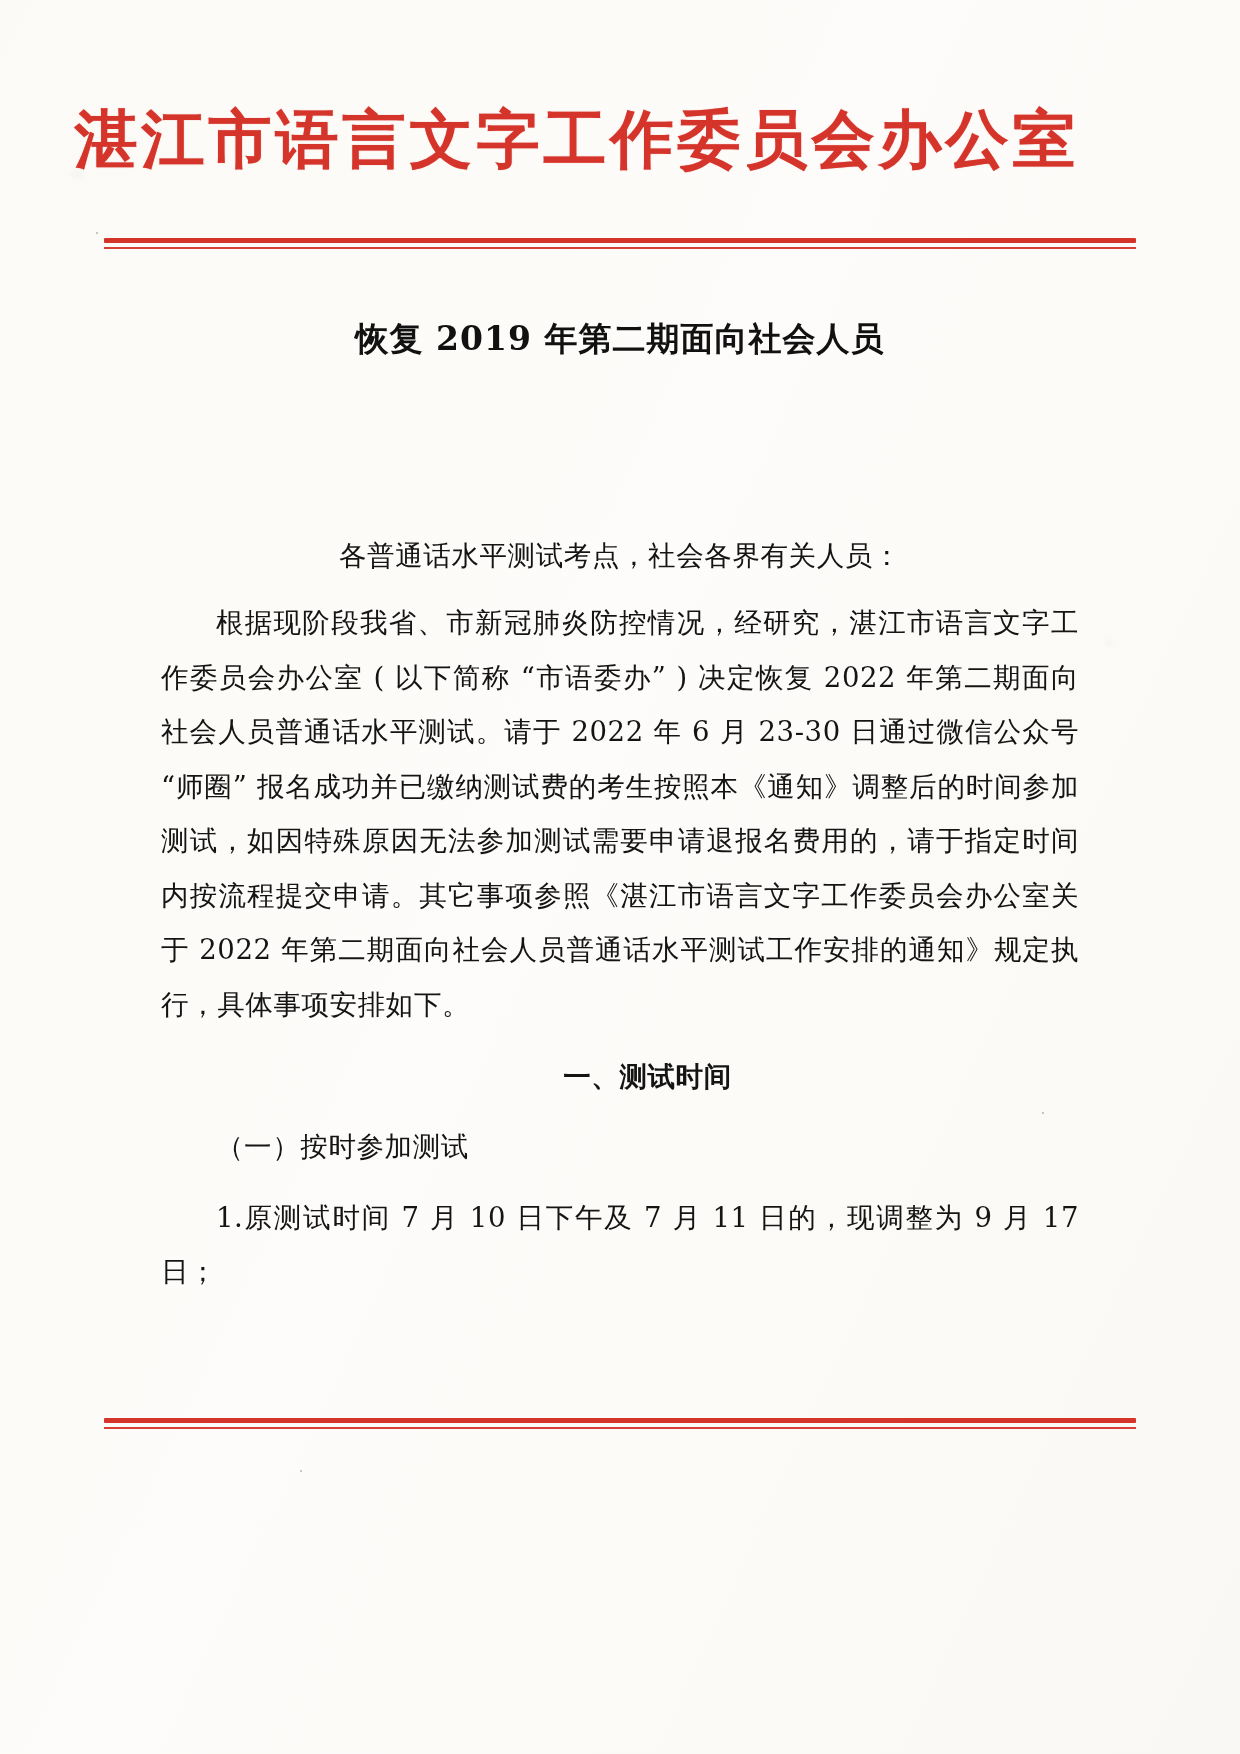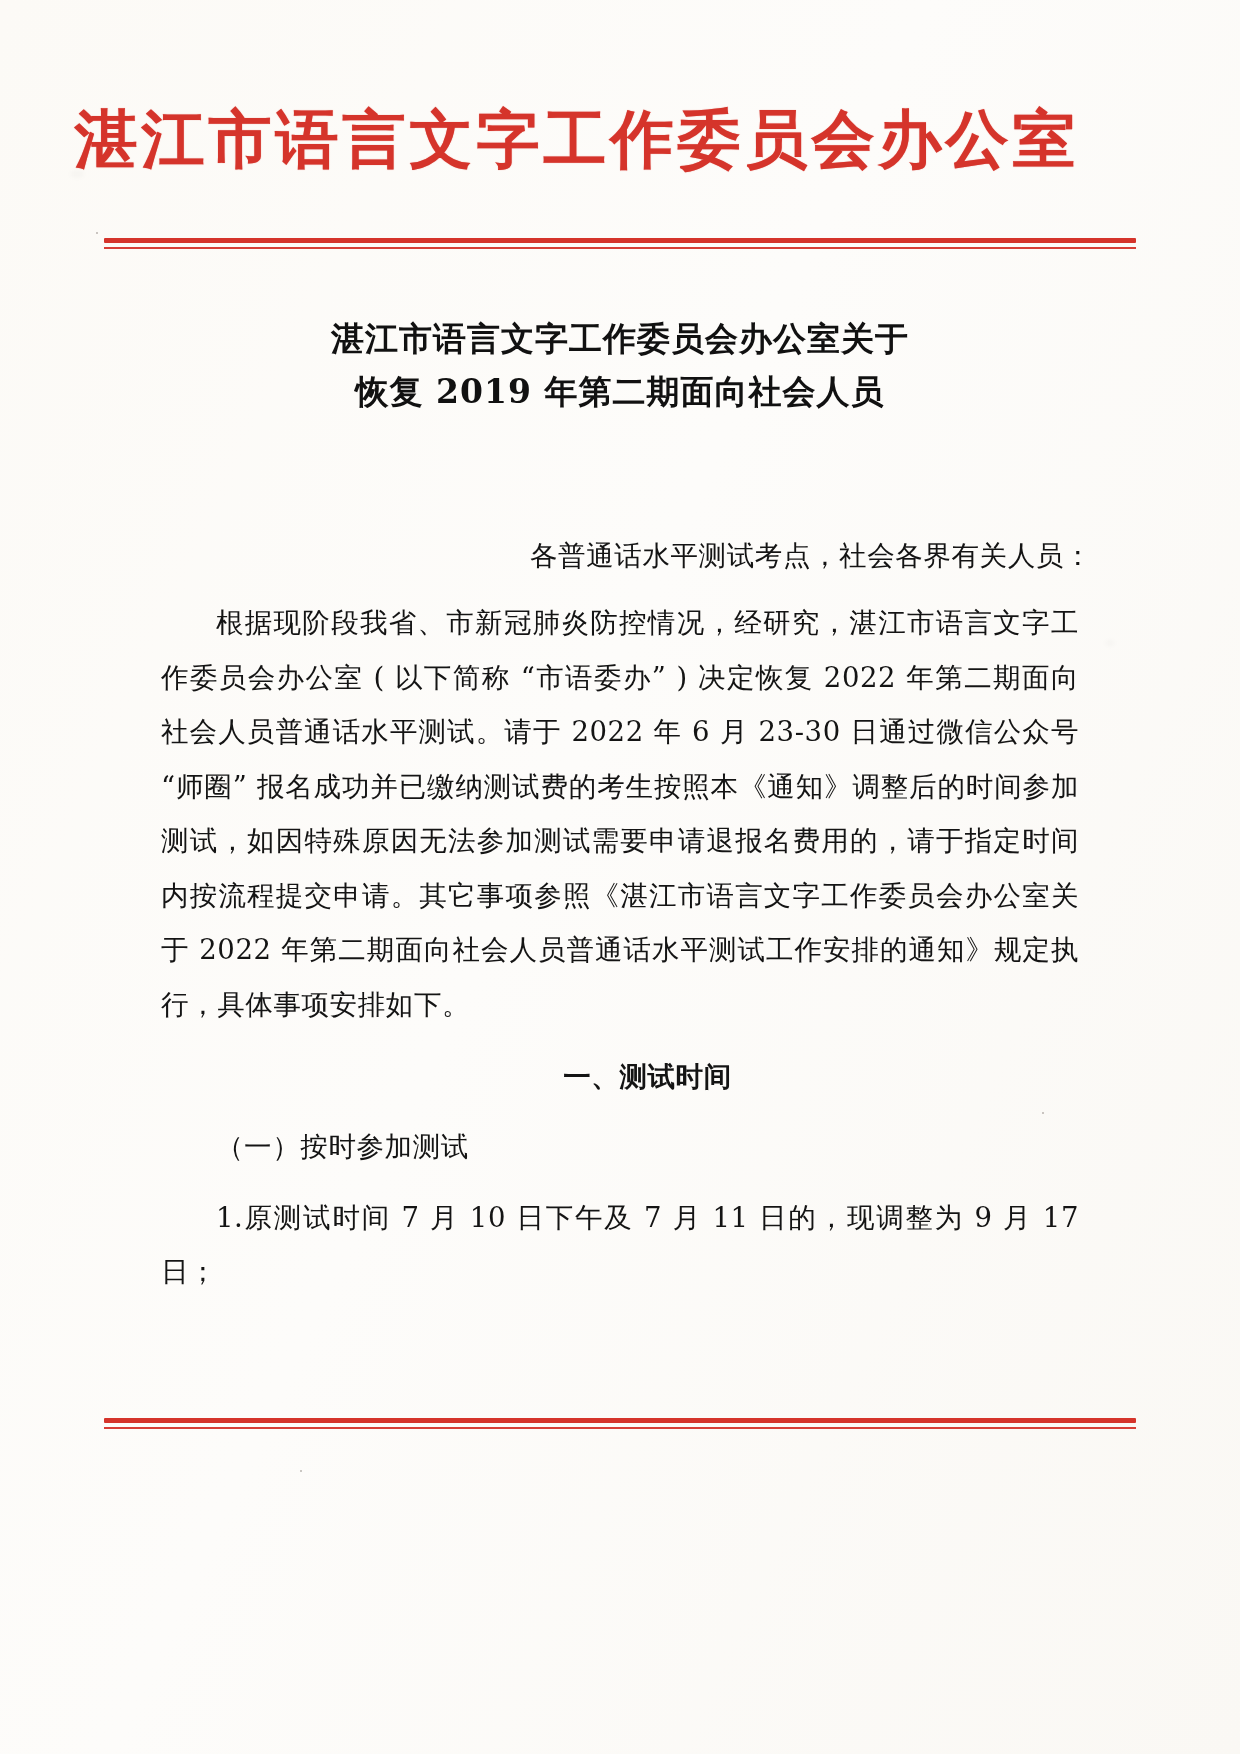--- a/index.html
+++ b/index.html
@@ -84,21 +84,21 @@
     position: absolute;
     left: 148px;
     top: 528px;
     width: 944px;
     font-size: 27.5px;
     line-height: 1.98;
     letter-spacing: 0.6px;
     color: #141414;
   }
   .p-salutation {
-    text-align: right;
+    text-align: center;
     margin: 0 0 2px 0;
   }
   .p-indent {
     margin: 13px;
     text-indent: 2em;
     text-align: justify;
     text-justify: inter-ideograph;
   }
   .p-gap { margin-top: 16px; }
   .p-heading {
@@ -130,21 +130,20 @@
   <div class="letterhead">
     <div class="letterhead-title">湛江市语言文字工作委员会办公室</div>
   </div>
 
   <div class="rule-double rule-top">
     <div class="thick"></div>
     <div class="thin"></div>
   </div>
 
   <div class="doc-title">
-    <div>湛江市语言文字工作委员会办公室关于</div>
     <div>恢复 2019 年第二期面向社会人员</div>
   </div>
 
   <div class="body-block">
     <p class="p-salutation">各普通话水平测试考点，社会各界有关人员：</p>
 
     <p class="p-indent">根据现阶段我省、市新冠肺炎防控情况，经研究，湛江市语言文字工作委员会办公室 ( 以下简称 “市语委办” ) 决定恢复 2022 年第二期面向社会人员普通话水平测试。请于 2022 年 6 月 23-30 日通过微信公众号 “师圈” 报名成功并已缴纳测试费的考生按照本《通知》调整后的时间参加测试，如因特殊原因无法参加测试需要申请退报名费用的，请于指定时间内按流程提交申请。其它事项参照《湛江市语言文字工作委员会办公室关于 2022 年第二期面向社会人员普通话水平测试工作安排的通知》规定执行，具体事项安排如下。</p>
 
     <p class="p-heading">一、测试时间</p>
 

